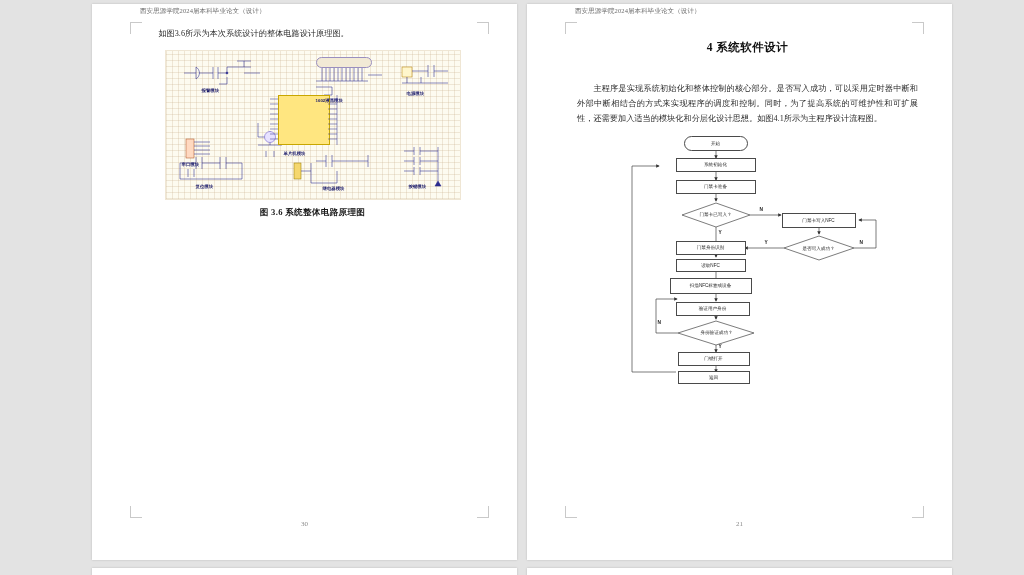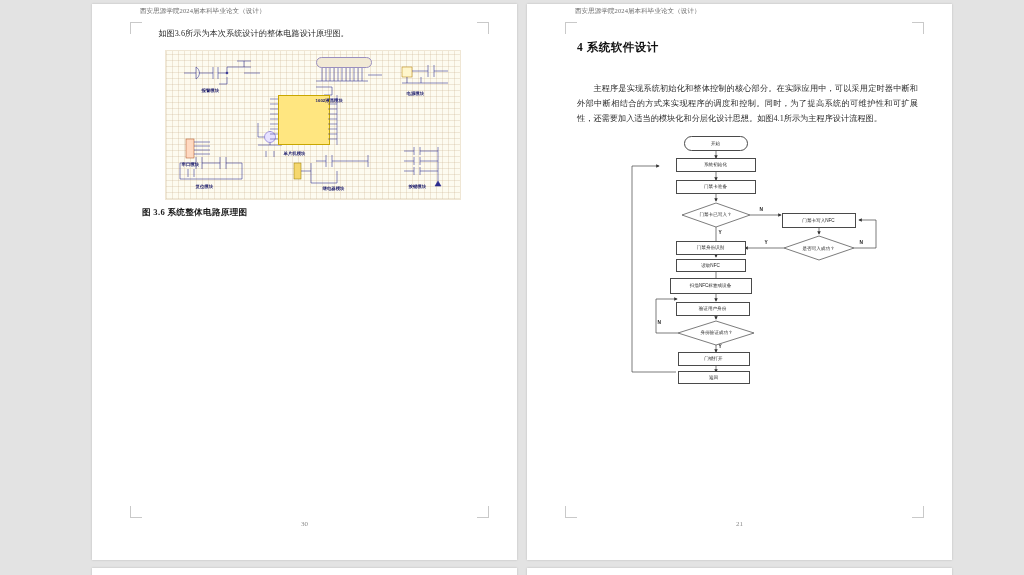--- a/index.html
+++ b/index.html
@@ -37,28 +37,28 @@
   }
 
   .body{position:absolute;left:50px;right:34px;top:22px;}
 
   .para{
     font-size:8.2px;line-height:15px;color:#2b2b2b;text-indent:2em;
     text-align:justify;margin:0 0 2px 0;
     font-family:"Liberation Serif","DejaVu Serif",serif;
   }
   .h1{
-    font-size:11.5px;font-weight:bold;color:#111;
+    text-align:center;font-size:11.5px;font-weight:bold;color:#111;
     margin:14px 0 26px 0;letter-spacing:.5px;
   }
   .h2{
     font-size:10px;font-weight:bold;color:#141414;margin:3px 0 4px 24px;
   }
   .figcap{
-    font-size:8.6px;font-weight:bold;color:#1a1a1a;
+    text-align:center;font-size:8.6px;font-weight:bold;color:#1a1a1a;
     margin-top:7px;letter-spacing:.3px;
   }
 
   
   .circuit{
     position:relative;margin:9px auto 0 auto;width:294px;height:148px;
     background:
       repeating-linear-gradient(0deg,rgba(205,182,150,.30) 0 1px,transparent 1px 6px),
       repeating-linear-gradient(90deg,rgba(205,182,150,.30) 0 1px,transparent 1px 6px),
       #fdfbf0;
@@ -182,21 +182,21 @@
 
     <div class="page">
       <div class="hdr">西安思源学院2024届本科毕业论文（设计）</div>
       <div class="cmark tl"></div>
       <div class="cmark tr"></div>
       <div class="cmark bl"></div>
       <div class="cmark br"></div>
 
       <div class="body">
         <div class="h1">4  系统软件设计</div>
-        <p class="para">主程序是实现系统初始化和整体控制的核心部分。在实际应用中，可以采用定时器中断和外部中断相结合的方式来实现程序的调度和控制。同时，为了提高系统的可维护性和可扩展性，还需要加入适当的模块化和分层化设计思想。如图4.1所示为主程序设计流程图。</p>
+        <p class="para">主程序是实现系统初始化和整体控制的核心部分。是否写入成功，可以采用定时器中断和外部中断相结合的方式来实现程序的调度和控制。同时，为了提高系统的可维护性和可扩展性，还需要加入适当的模块化和分层化设计思想。如图4.1所示为主程序设计流程图。</p>
 
         <div class="flow">
           <svg viewBox="0 0 300 250" xmlns="http://www.w3.org/2000/svg">
             <defs>
               <marker id="ah" markerWidth="5" markerHeight="5" refX="4" refY="2.5" orient="auto">
                 <path d="M0,0 L5,2.5 L0,5 z" fill="#333"></path>
               </marker>
             </defs>
             <g stroke="#444" stroke-width="0.7" fill="none">
 

